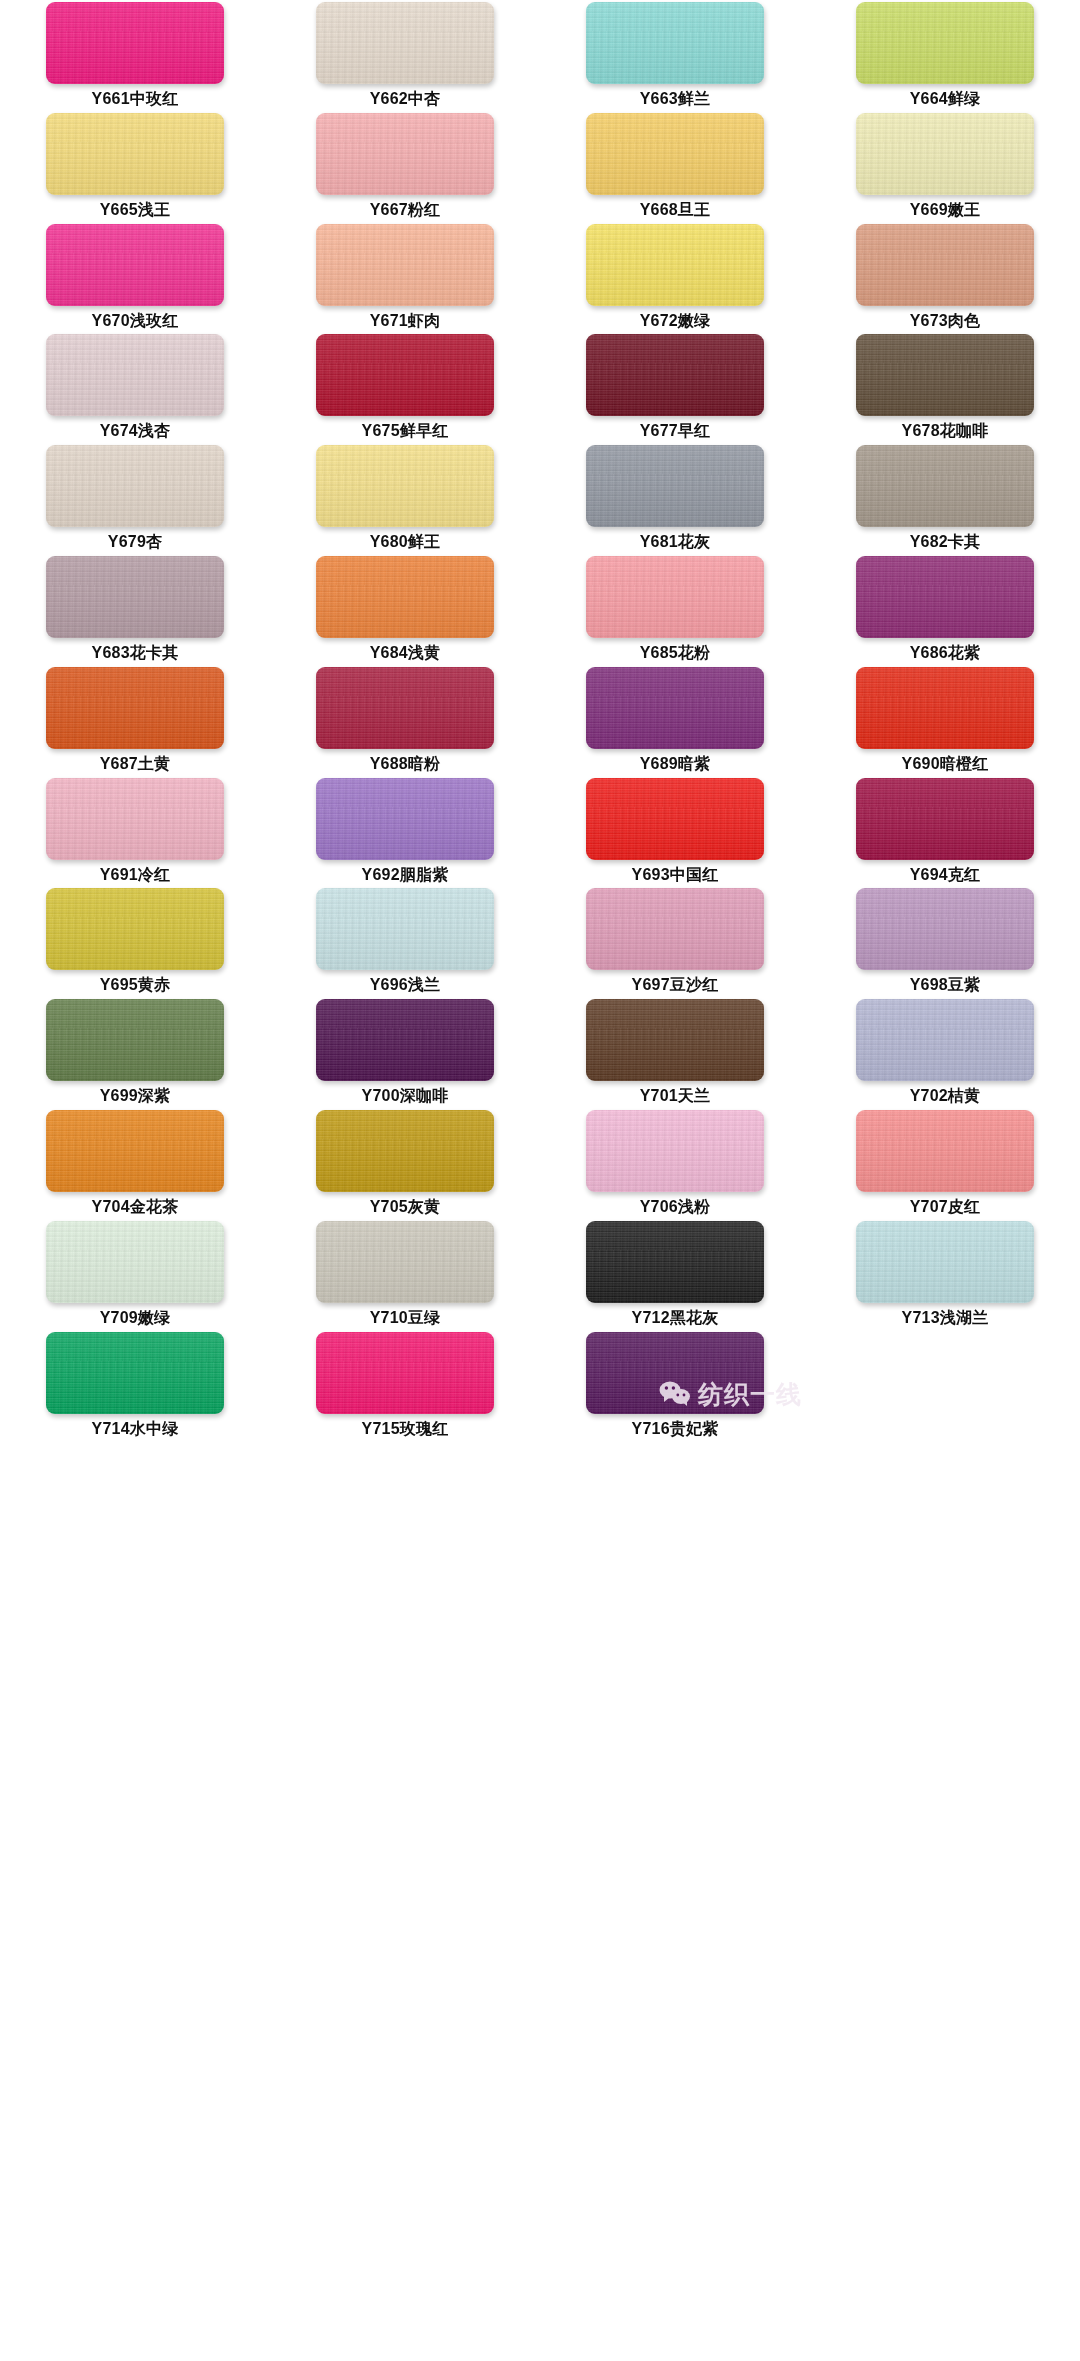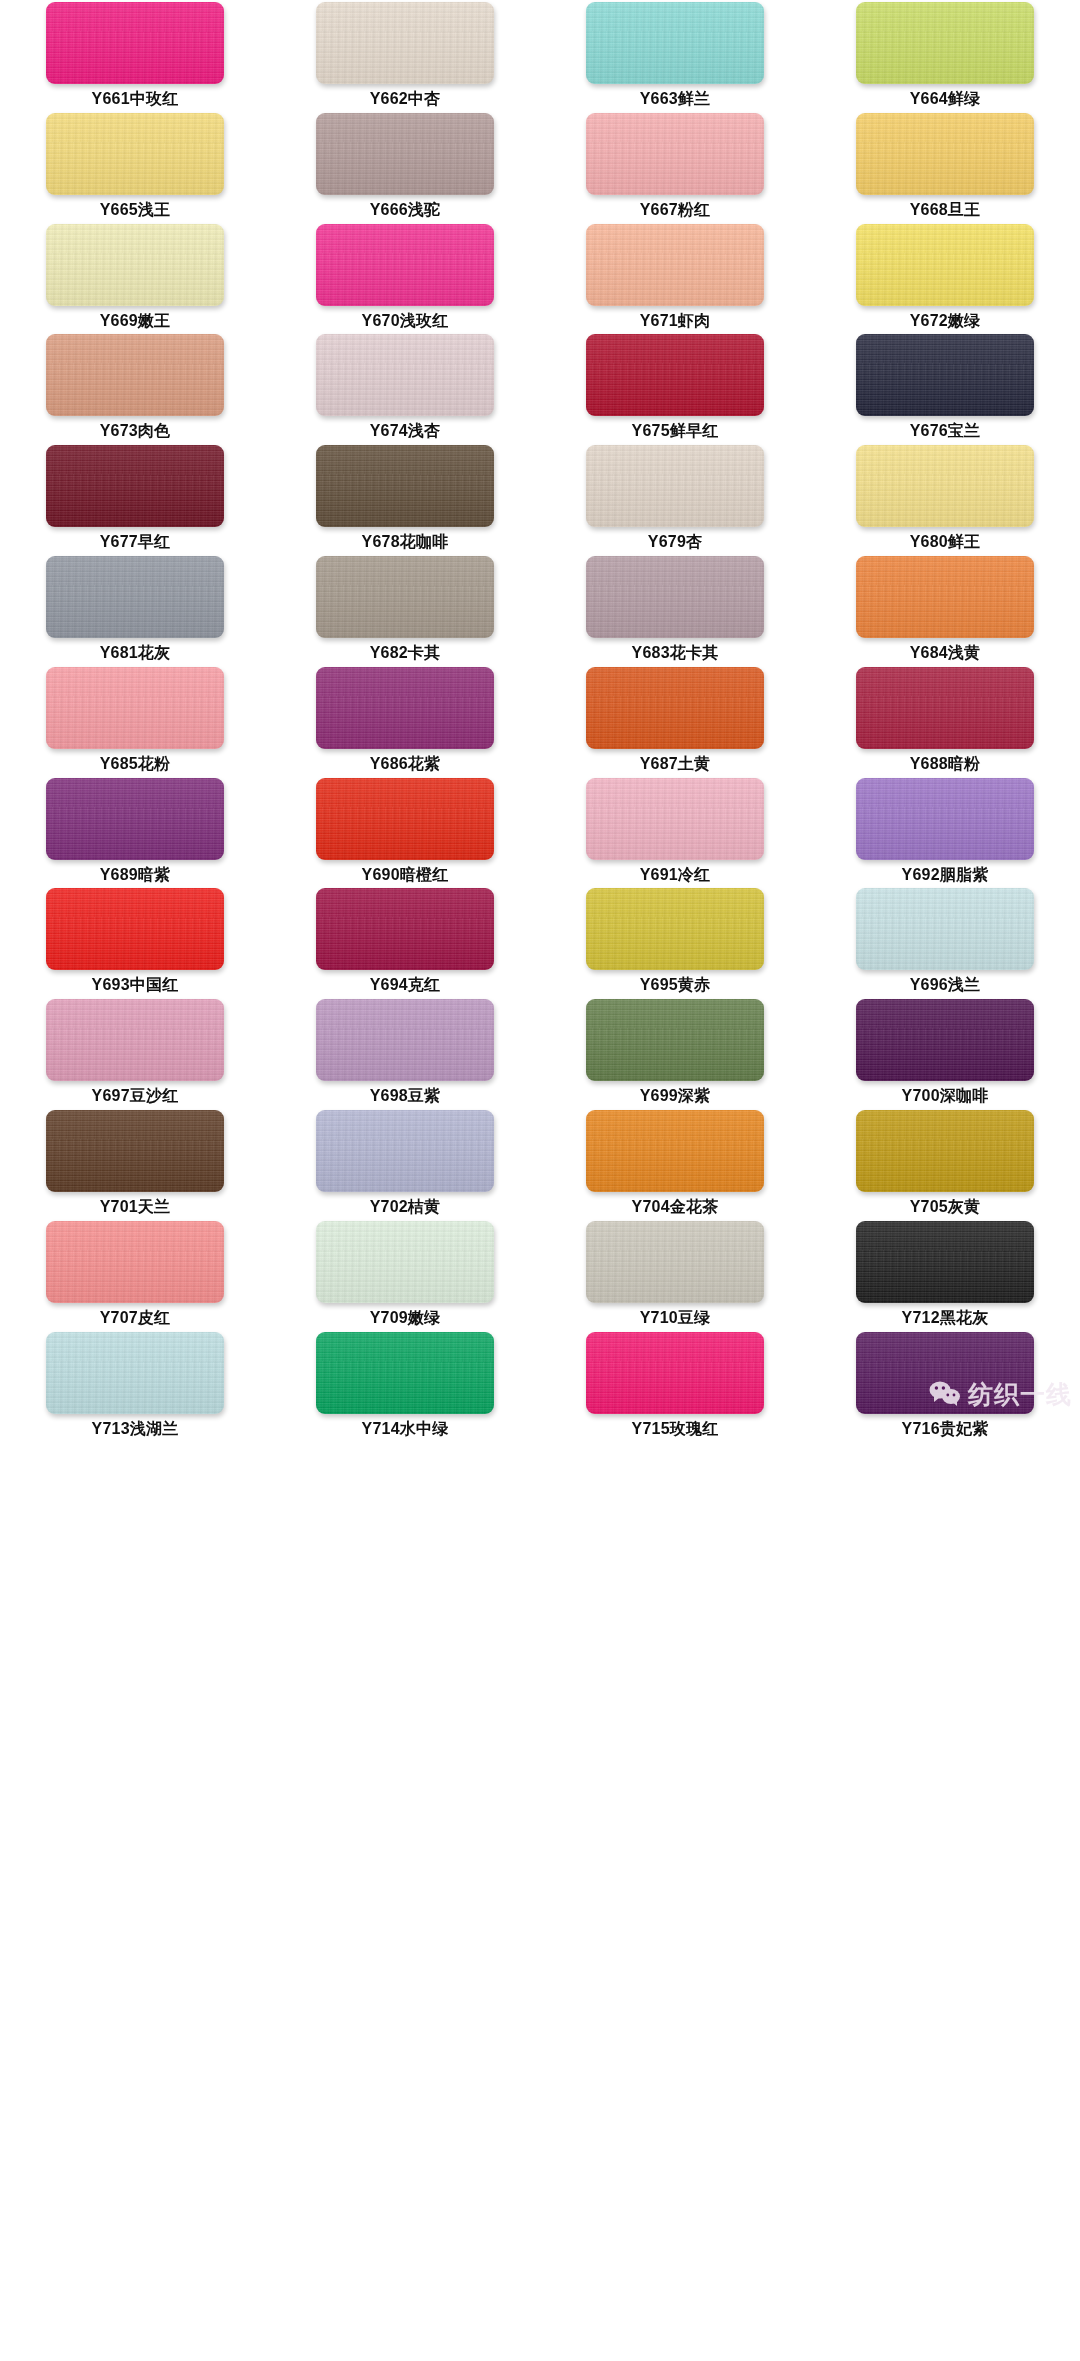--- a/index.html
+++ b/index.html
@@ -128,24 +128,20 @@
     </div>
     <div class="swatch-cell">
       <div class="swatch-chip" title="Y664鲜绿" style="background-color: rgb(203, 223, 99);"></div>
       <div class="swatch-label">Y664鲜绿</div>
     </div>
     <div class="swatch-cell">
       <div class="swatch-chip" title="Y665浅王" style="background-color: rgb(247, 221, 120);"></div>
       <div class="swatch-label">Y665浅王</div>
     </div>
     <div class="swatch-cell">
-      <div class="swatch-chip" title="Y666浅驼" style="background-color: rgb(178, 154, 152);"></div>
-      <div class="swatch-label">Y666浅驼</div>
-    </div>
-    <div class="swatch-cell">
       <div class="swatch-chip" title="Y667粉红" style="background-color: rgb(249, 174, 176);"></div>
       <div class="swatch-label">Y667粉红</div>
     </div>
     <div class="swatch-cell">
       <div class="swatch-chip" title="Y668旦王" style="background-color: rgb(248, 207, 98);"></div>
       <div class="swatch-label">Y668旦王</div>
     </div>
     <div class="swatch-cell">
       <div class="swatch-chip" title="Y669嫩王" style="background-color: rgb(242, 238, 182);"></div>
       <div class="swatch-label">Y669嫩王</div>
@@ -168,24 +164,20 @@
     </div>
     <div class="swatch-cell">
       <div class="swatch-chip" title="Y674浅杏" style="background-color: rgb(228, 207, 210);"></div>
       <div class="swatch-label">Y674浅杏</div>
     </div>
     <div class="swatch-cell">
       <div class="swatch-chip" title="Y675鲜早红" style="background-color: rgb(176, 11, 41);"></div>
       <div class="swatch-label">Y675鲜早红</div>
     </div>
     <div class="swatch-cell">
-      <div class="swatch-chip" title="Y676宝兰" style="background-color: rgb(31, 33, 55);"></div>
-      <div class="swatch-label">Y676宝兰</div>
-    </div>
-    <div class="swatch-cell">
       <div class="swatch-chip" title="Y677早红" style="background-color: rgb(110, 14, 32);"></div>
       <div class="swatch-label">Y677早红</div>
     </div>
     <div class="swatch-cell">
       <div class="swatch-chip" title="Y678花咖啡" style="background-color: rgb(94, 75, 54);"></div>
       <div class="swatch-label">Y678花咖啡</div>
     </div>
     <div class="swatch-cell">
       <div class="swatch-chip" title="Y679杏" style="background-color: rgb(227, 214, 201);"></div>
       <div class="swatch-label">Y679杏</div>
@@ -282,20 +274,24 @@
       <div class="swatch-chip" title="Y702桔黄" style="background-color: rgb(179, 182, 212);"></div>
       <div class="swatch-label">Y702桔黄</div>
     </div>
     <div class="swatch-cell">
       <div class="swatch-chip" title="Y704金花茶" style="background-color: rgb(233, 132, 24);"></div>
       <div class="swatch-label">Y704金花茶</div>
     </div>
     <div class="swatch-cell">
       <div class="swatch-chip" title="Y705灰黄" style="background-color: rgb(193, 154, 14);"></div>
       <div class="swatch-label">Y705灰黄</div>
+    </div>
+    <div class="swatch-cell">
+      <div class="swatch-chip" title="Y706浅粉" style="background-color: rgb(245, 185, 216);"></div>
+      <div class="swatch-label">Y706浅粉</div>
     </div>
     <div class="swatch-cell">
       <div class="swatch-chip" title="Y707皮红" style="background-color: rgb(250, 141, 141);"></div>
       <div class="swatch-label">Y707皮红</div>
     </div>
     <div class="swatch-cell">
       <div class="swatch-chip" title="Y709嫩绿" style="background-color: rgb(223, 240, 222);"></div>
       <div class="swatch-label">Y709嫩绿</div>
     </div>
     <div class="swatch-cell">

